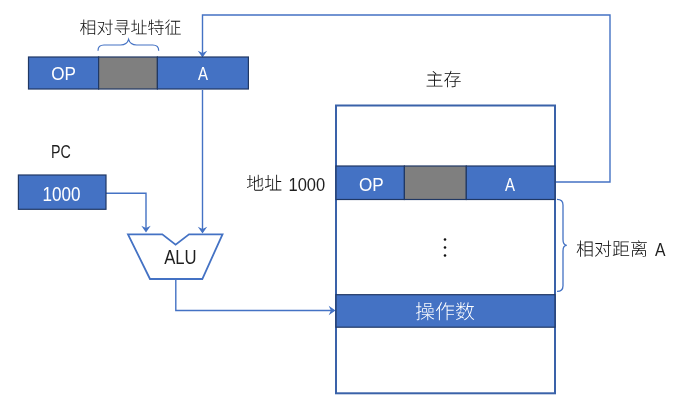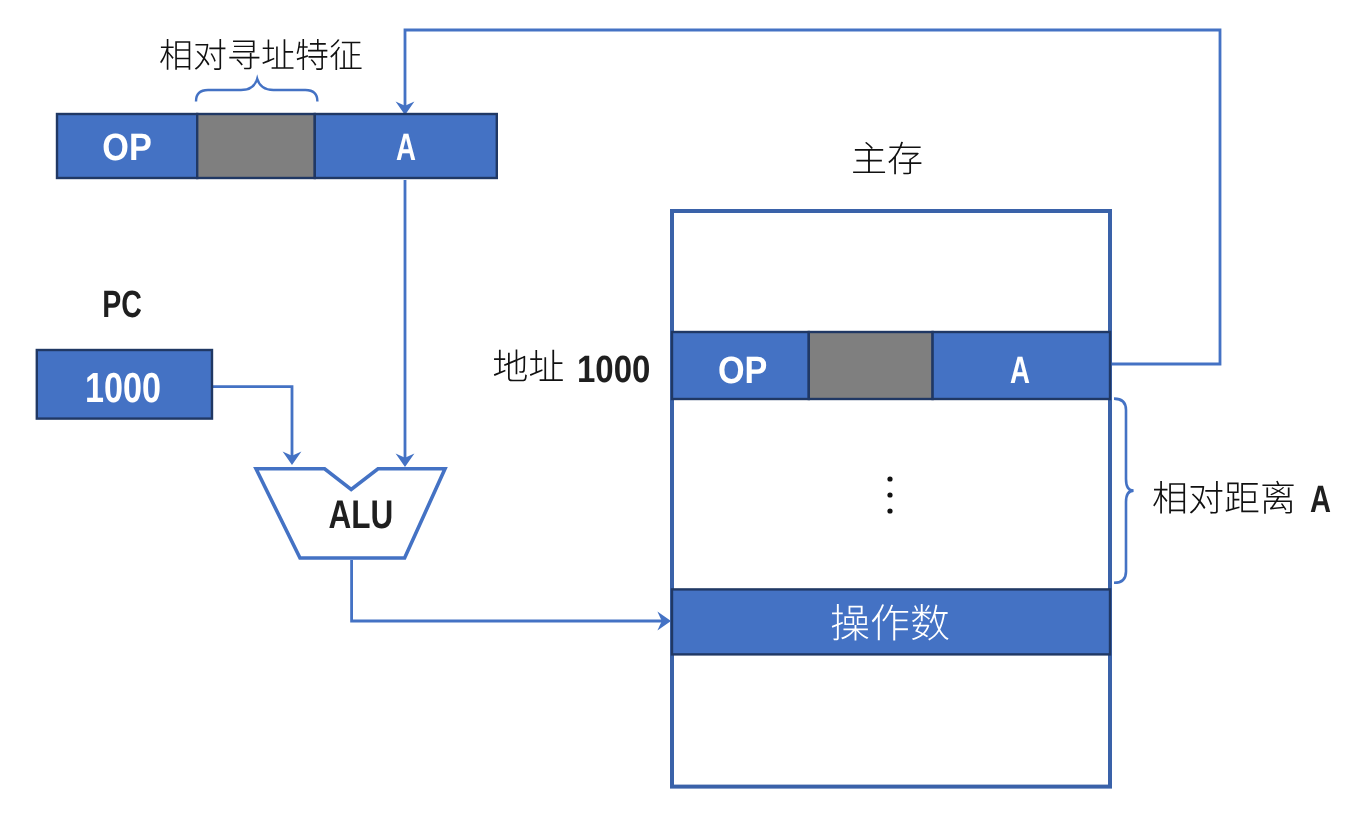--- a/index.html
+++ b/index.html
@@ -1,15 +1,15 @@
 <!DOCTYPE html>
 <html><head><meta charset="utf-8">
 <style>
 html,body{margin:0;padding:0;background:#fff;}
-#c{position:relative;width:681px;height:420px;overflow:hidden;font-weight:bold;}
+#c{position:relative;width:681px;height:420px;overflow:hidden;}
 </style></head>
 <body>
 <div id="c">
 <svg width="681" height="420" viewBox="0 0 681 420">
 <polyline points="555,182 610,182 610,15 202.5,15 202.5,55" fill="none" stroke="#4472C4" stroke-width="1.4"></polyline>
 <polygon points="202.5,57.5 197.8,50.7 202.5,52.9 207.2,50.7" fill="#4472C4"></polygon>
 <polyline points="202.5,90 202.5,231.5" fill="none" stroke="#4472C4" stroke-width="1.4"></polyline>
 <polygon points="202.5,233.5 197.8,226.7 202.5,228.9 207.2,226.7" fill="#4472C4"></polygon>
 <polyline points="106,193.3 146,193.3 146,230.5" fill="none" stroke="#4472C4" stroke-width="1.4"></polyline>
 <polygon points="146.0,232.5 141.3,225.7 146.0,227.9 150.7,225.7" fill="#4472C4"></polygon>

